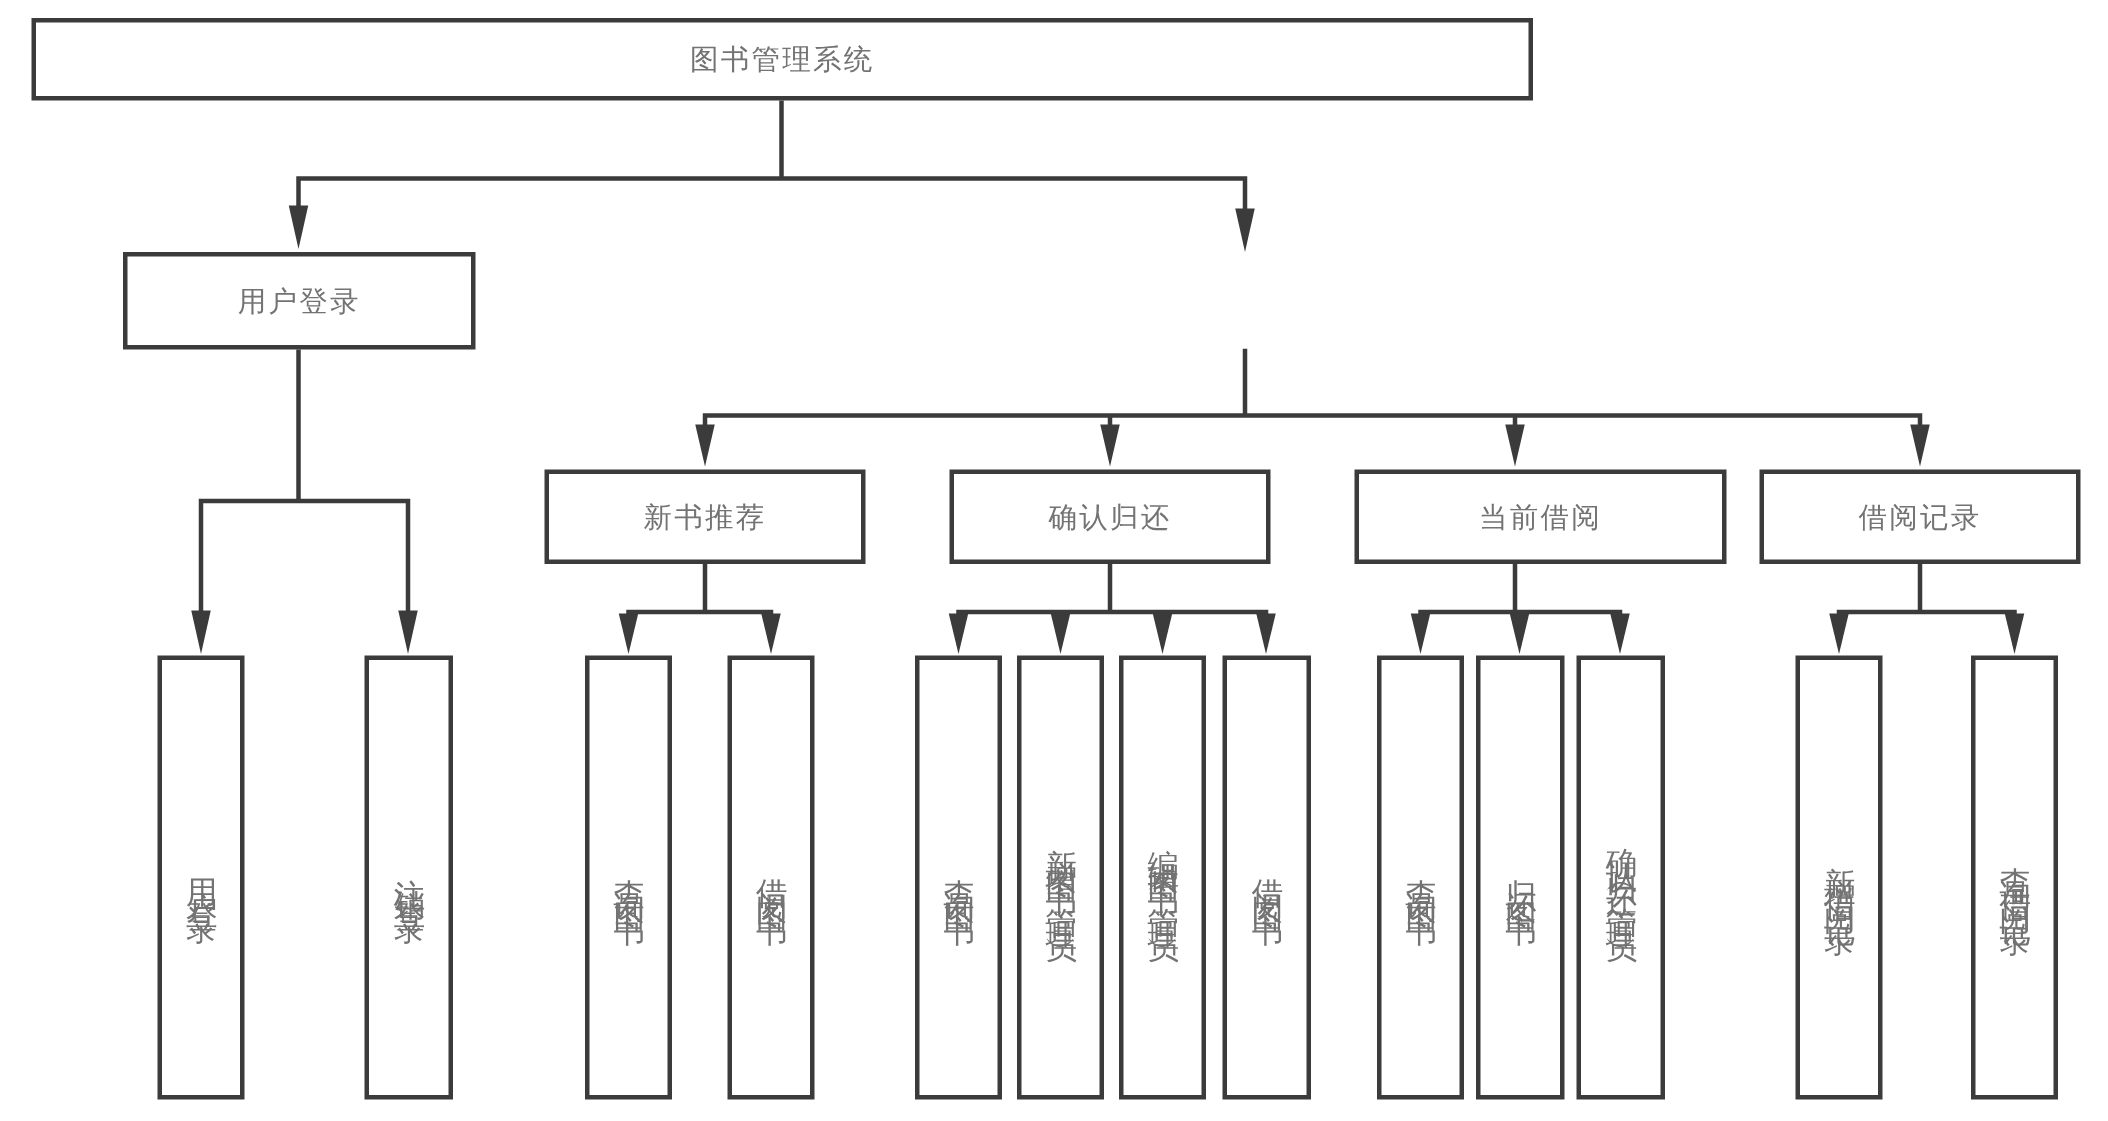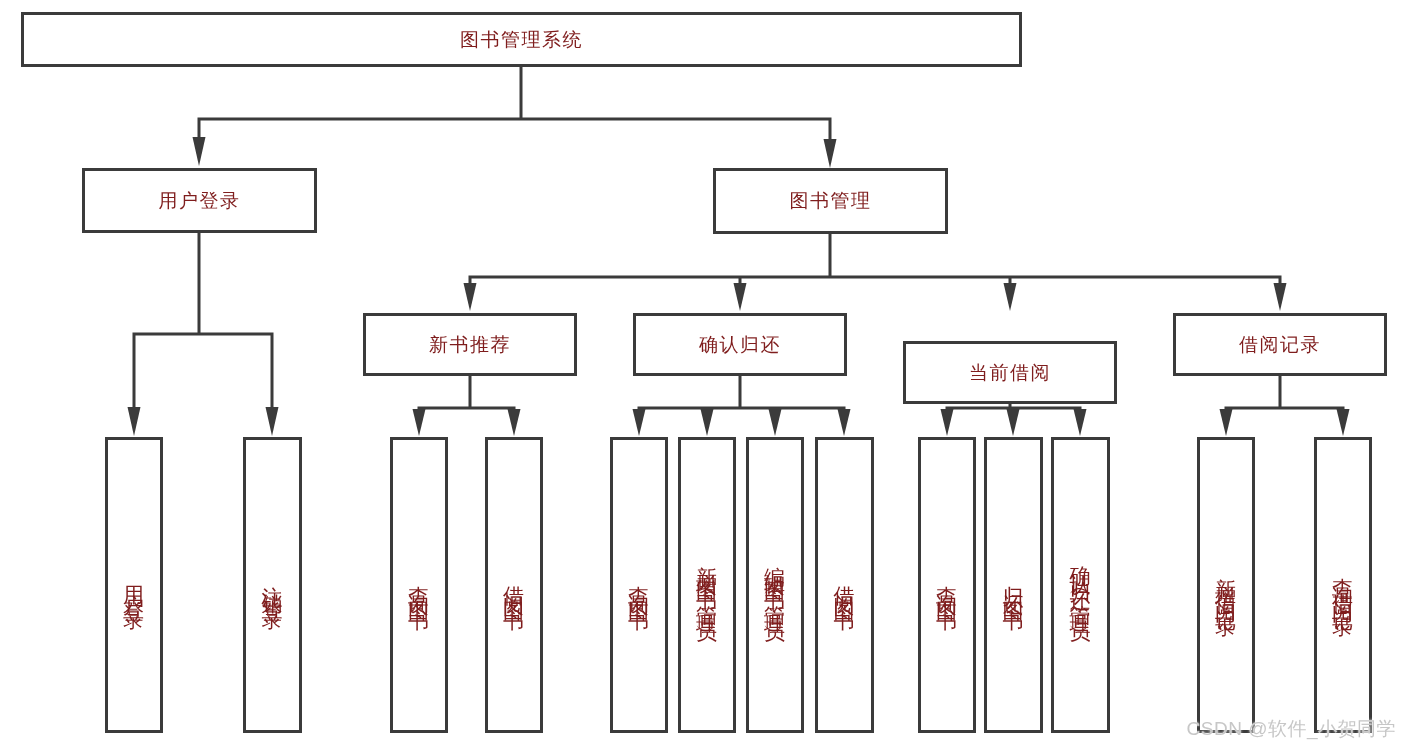--- a/index.html
+++ b/index.html
@@ -26,21 +26,21 @@
     pointer-events: none;
   }
   .box {
     position: absolute;
     box-sizing: border-box;
     border: 3px solid #3b3b3b;
     background: #ffffff;
     display: flex;
     align-items: center;
     justify-content: center;
-    color: #7f1d1d;
+    color: #737373;
   }
   .hbox {
     font-size: 19px;
     letter-spacing: 1.5px;
     white-space: nowrap;
   }
   .vbox .vtext {
     writing-mode: vertical-rl;
     text-orientation: mixed;
     font-size: 21px;
@@ -100,25 +100,24 @@
       <polygon points="1006.5,409 1019.5,409 1013,436"></polygon>
       <polygon points="1073.5,409 1086.5,409 1080,436"></polygon>
       <polygon points="1219.5,409 1232.5,409 1226,436"></polygon>
       <polygon points="1336.5,409 1349.5,409 1343,436"></polygon>
     </g>
   </svg>
 
   <div class="box hbox" style="left:21px; top:12px; width:1001px; height:55px;">图书管理系统</div>
 
   <div class="box hbox" style="left:82px; top:168px; width:235px; height:65px;">用户登录</div>
-  <div class="box hbox" style="left:713px; top:168px; width:235px; height:66px;">图书管理</div>
 
   <div class="box hbox" style="left:363px; top:313px; width:214px; height:63px;font-family:Liberation Serif, serif;">新书推荐</div>
   <div class="box hbox" style="left:633px; top:313px; width:214px; height:63px;">确认归还</div>
-  <div class="box hbox" style="left:903px; top:313px; width:214px; height:63px;margin-top:28px;">当前借阅</div>
+  <div class="box hbox" style="left:903px; top:313px; width:248px; height:63px;">当前借阅</div>
   <div class="box hbox" style="left:1173px; top:313px; width:214px; height:63px;">借阅记录</div>
 
   <div class="box vbox" style="left:105px; top:437px; width:58px; height:296px;">
     <span class="vtext">用户登录</span>
   </div>
   <div class="box vbox" style="left:243px; top:437px; width:59px; height:296px;">
     <span class="vtext">注销登录</span>
   </div>
 
   <div class="box vbox" style="left:390px; top:437px; width:58px; height:296px;">
@@ -151,15 +150,14 @@
     <span class="vtext">确认归还（管理员）</span>
   </div>
 
   <div class="box vbox" style="left:1197px; top:437px; width:58px; height:296px;">
     <span class="vtext">新增借阅记录</span>
   </div>
   <div class="box vbox" style="left:1314px; top:437px; width:58px; height:296px;">
     <span class="vtext">查询借阅记录</span>
   </div>
 
-  <div class="watermark">CSDN @软件_小贺同学</div>
 
 </div>
 
 </body></html>

